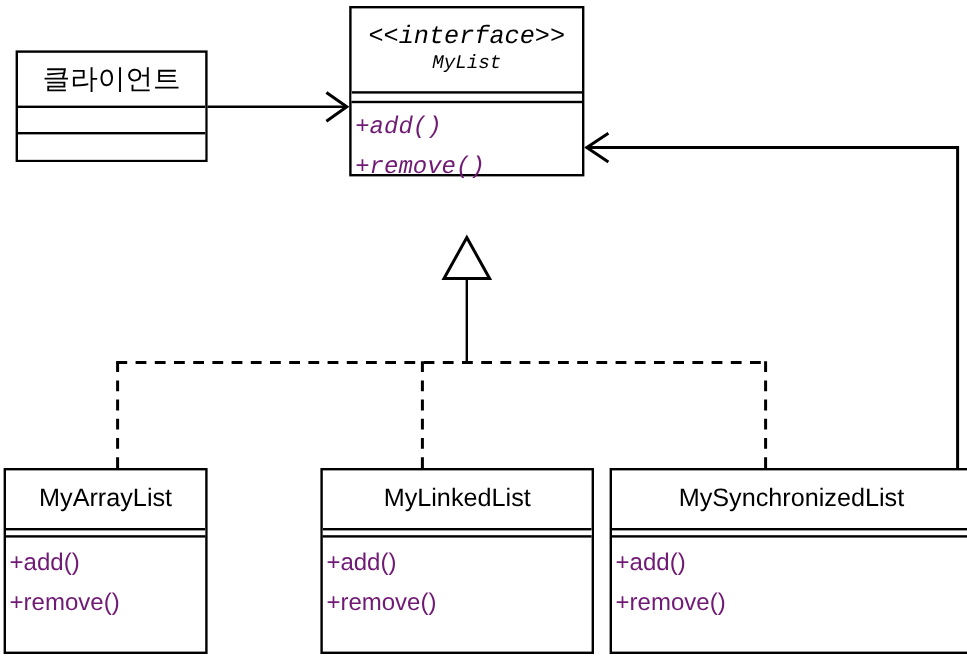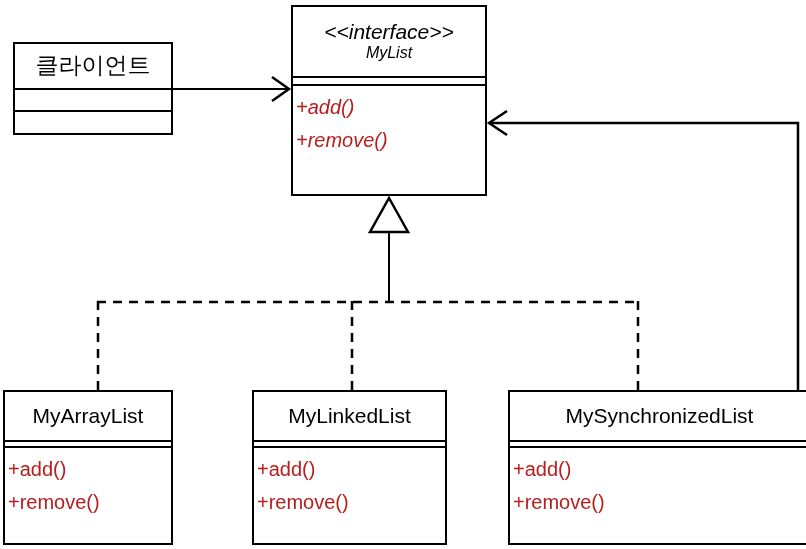--- a/index.html
+++ b/index.html
@@ -46,21 +46,21 @@
     font-size: 21px;
     color: #000000;
     line-height: 1.18;
   }
   .name-comp.korean {
     font-size: 23px;
   }
   .ops-comp {
     padding: 7px 3px 0 3px;
     font-size: 20px;
-    color: #b91c1c;
+    color: #701a75;
   }
   .op-line {
     line-height: 1.0;
     padding: 4px 0 9px 0;
     white-space: nowrap;
   }
   .italic {
     font-style: italic;
   }
   .stereotype {
@@ -107,21 +107,21 @@
   </svg>
 
   <div class="uml-box" style="left:13px; top:42px; width:160px; height:93px;">
     <div class="compartment name-comp korean" style="height:44px;">
       <div>클라이언트</div>
     </div>
     <div class="compartment empty-comp divider-top" style="height:22px;"></div>
     <div class="compartment empty-comp divider-top" style="height:23px;"></div>
   </div>
 
-  <div class="uml-box" style="left:291px; top:5px; width:196px; height:191px;">
+  <div class="uml-box" style="left:291px; top:5px; width:196px; height:142px;font-family:Liberation Mono, monospace;">
     <div class="compartment name-comp" style="height:69px;">
       <div class="stereotype">&lt;&lt;interface&gt;&gt;</div>
       <div class="iface-name">MyList</div>
     </div>
     <div class="compartment empty-comp divider-top" style="height:8px;"></div>
     <div class="compartment ops-comp divider-top" style="height:110px;">
       <div class="op-line italic">+add()</div>
       <div class="op-line italic">+remove()</div>
     </div>
   </div>
@@ -130,21 +130,21 @@
     <div class="compartment name-comp" style="height:48px;">
       <div>MyArrayList</div>
     </div>
     <div class="compartment empty-comp divider-top" style="height:6px;"></div>
     <div class="compartment ops-comp divider-top" style="height:97px;">
       <div class="op-line">+add()</div>
       <div class="op-line">+remove()</div>
     </div>
   </div>
 
-  <div class="uml-box" style="left:252px; top:390px; width:195px; height:155px;">
+  <div class="uml-box" style="left:267px; top:390px; width:228px; height:155px;">
     <div class="compartment name-comp" style="height:48px;">
       <div>MyLinkedList</div>
     </div>
     <div class="compartment empty-comp divider-top" style="height:6px;"></div>
     <div class="compartment ops-comp divider-top" style="height:97px;">
       <div class="op-line">+add()</div>
       <div class="op-line">+remove()</div>
     </div>
   </div>
 

